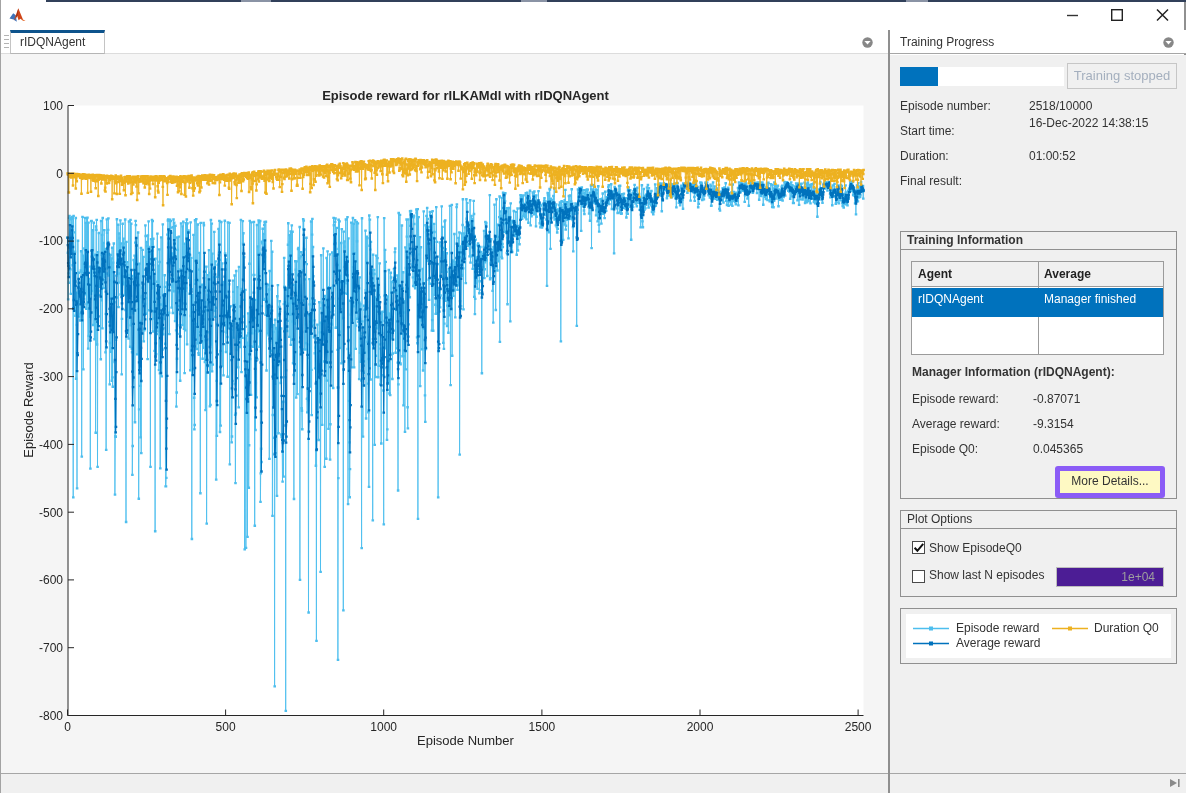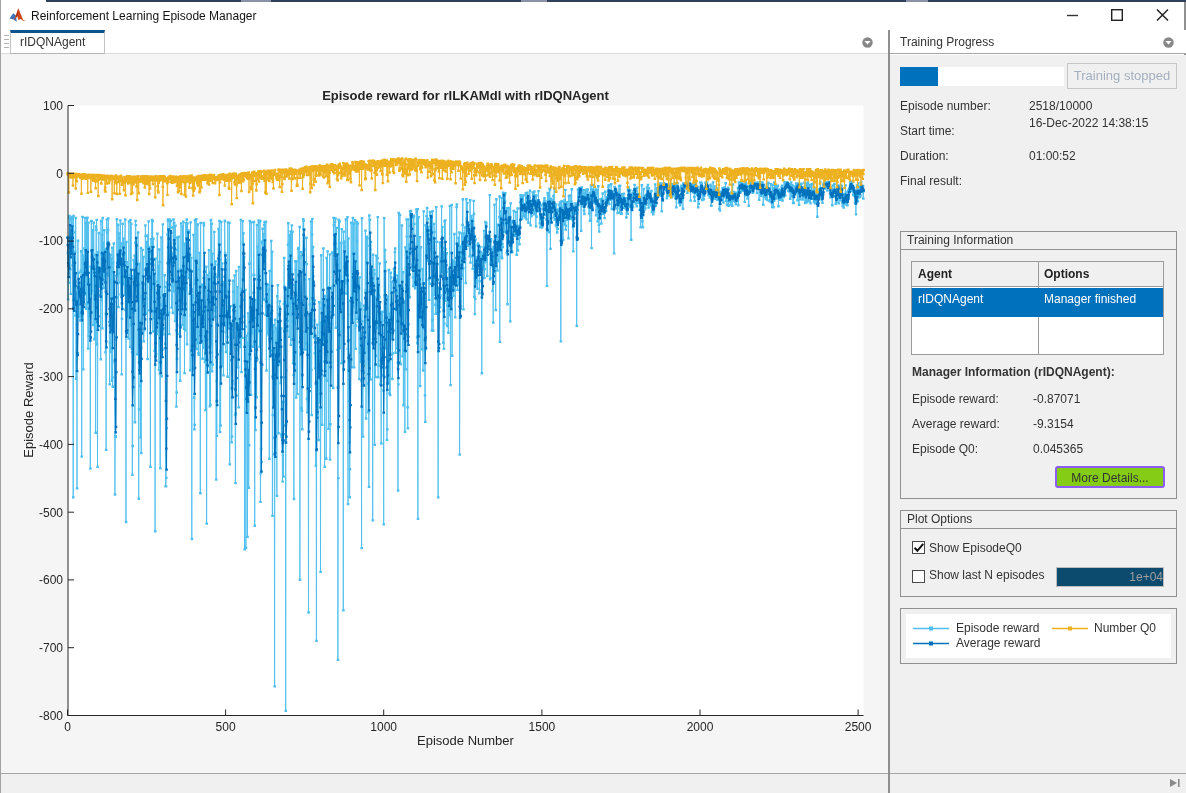--- a/index.html
+++ b/index.html
@@ -12,21 +12,20 @@
 <div class="abs" style="left:240px;top:0;width:30px;height:1.5px;background:#8a93a5"></div>
 <div class="abs" style="left:520px;top:0;width:26px;height:1.5px;background:#8a93a5"></div>
 <div class="abs" style="left:905px;top:0;width:22px;height:1.5px;background:#8a93a5"></div>
 
 <svg class="abs" style="left:8px;top:7px" width="18" height="16" viewBox="0 0 18 16">
 <polygon points="0.5,11.5 4.2,6.2 6.8,8.2 7.8,14.8 4.5,12.6" fill="#3f72b8"></polygon>
 <polygon points="4.8,13.8 9.3,1.2 14.6,13.9 11.5,11.7 9.6,13.2 8.2,9.0 6.9,10.9" fill="#cf4518"></polygon>
 <polygon points="6.9,10.9 9.3,1.2 8.2,9.0" fill="#7d2410"></polygon>
 <polygon points="11.5,11.7 14.6,13.9 16.5,13.5" fill="#e8763a"></polygon>
 </svg>
-<div class="abs" style="left:30px;top:2px;height:28px;line-height:28px;font-size:12px;color:#141414">Reinforcement Learning Episode Manager</div>
 <svg class="abs" style="left:1050px;top:4px" width="130" height="24" viewBox="0 0 130 24">
 <path d="M16 11.5h11" stroke="#333" stroke-width="1.4"></path>
 <rect x="60.7" y="5.7" width="10.6" height="10.6" fill="none" stroke="#222" stroke-width="1.4"></rect>
 <path d="M106 5.5l11 11M106 16.5l11-11" stroke="#222" stroke-width="1.5"></path>
 </svg>
 
 <div class="abs" style="left:0;top:53px;width:888px;height:1px;background:#dcdcdc"></div>
 <svg class="abs" style="left:2px;top:34px" width="8" height="16" viewBox="0 0 8 16">
 <path d="M1 1.5h5M1 5.5h5M1 9.5h5M1 13.5h5" stroke="#b3b3b3" stroke-width="1"></path>
 </svg>
@@ -91,63 +90,63 @@
 <div class="abs" style="left:1066px;top:63px;width:110px;height:26px;border:1px solid #c6c6c6;border-radius:0;color:#a4afbe;font-size:13px;text-align:center;line-height:24px">Training stopped</div>
 <div class="abs" style="left:899px;top:99px;font-size:12px;color:#333">Episode number:</div>
 <div class="abs" style="left:1028px;top:99px;font-size:12px;color:#333">2518/10000</div>
 <div class="abs" style="left:899px;top:124px;font-size:12px;color:#333">Start time:</div>
 <div class="abs" style="left:1028px;top:116px;font-size:12px;color:#333">16-Dec-2022 14:38:15</div>
 <div class="abs" style="left:899px;top:149px;font-size:12px;color:#333">Duration:</div>
 <div class="abs" style="left:1028px;top:149px;font-size:12px;color:#333">01:00:52</div>
 <div class="abs" style="left:899px;top:174px;font-size:12px;color:#333">Final result:</div>
 
 <div class="abs" style="left:899px;top:231px;width:277px;height:268px;border:1px solid #909090"></div>
-<div class="abs" style="left:906px;top:233px;font-size:12px;font-weight:normal;color:#333">Training Information</div>
+<div class="abs" style="left:906px;top:233px;font-size:12px;font-weight:bold;color:#333">Training Information</div>
 <div class="abs" style="left:899px;top:249px;width:277px;height:1px;background:#909090"></div>
 <div class="abs" style="left:910px;top:261px;width:253px;height:94px;border:1px solid #9b9b9b;background:#fff"></div>
 <div class="abs" style="left:911px;top:262px;width:251px;height:25px;background:#f0f0f0;border-bottom:1px solid #9b9b9b"></div>
 <div class="abs" style="left:1037px;top:262px;width:1px;height:92px;background:#9b9b9b"></div>
 <div class="abs" style="left:917px;top:267px;font-size:12px;font-weight:bold;color:#222">Agent</div>
-<div class="abs" style="left:1043px;top:267px;font-size:12px;font-weight:bold;color:#222">Options</div>
+<div class="abs" style="left:1043px;top:267px;font-size:12px;font-weight:bold;color:#222">Average</div>
 <div class="abs" style="left:911px;top:288px;width:251px;height:29px;background:#0072bd"></div>
 <div class="abs" style="left:917px;top:292px;font-size:12px;color:#fff">rIDQNAgent</div>
 <div class="abs" style="left:1043px;top:292px;font-size:12px;color:#fff">Manager finished</div>
 <div class="abs" style="left:911px;top:365px;font-size:12px;font-weight:bold;color:#333">Manager Information (rIDQNAgent):</div>
 <div class="abs" style="left:911px;top:392px;font-size:12px;color:#333">Episode reward:</div>
 <div class="abs" style="left:1032px;top:392px;font-size:12px;color:#333">-0.87071</div>
 <div class="abs" style="left:911px;top:417px;font-size:12px;color:#333">Average reward:</div>
 <div class="abs" style="left:1032px;top:417px;font-size:12px;color:#333">-9.3154</div>
 <div class="abs" style="left:911px;top:442px;font-size:12px;color:#333">Episode Q0:</div>
 <div class="abs" style="left:1032px;top:442px;font-size:12px;color:#333">0.045365</div>
-<div class="abs" style="left:1054px;top:466px;width:110px;height:22px;border:2px solid #8b5cf6;border-radius:3px;background:#84cc16;font-size:12px;color:#333;text-align:center;line-height:20px">More Details...</div>
+<div class="abs" style="left:1054px;top:466px;width:110px;height:32px;border:5px solid #8b5cf6;border-radius:3px;background:#fef9c3;font-size:12px;color:#333;text-align:center;line-height:20px">More Details...</div>
 
 <div class="abs" style="left:899px;top:510px;width:277px;height:87px;border:1px solid #909090"></div>
 <div class="abs" style="left:906px;top:512px;font-size:12px;font-weight:normal;color:#333">Plot Options</div>
 <div class="abs" style="left:899px;top:528px;width:277px;height:1px;background:#909090"></div>
 <div class="abs" style="left:911px;top:541px;width:13px;height:13px;background:#fff;border:1px solid #4a4a4a"></div>
 <svg class="abs" style="left:911px;top:541px" width="14" height="14" viewBox="0 0 14 14">
       <path d="M2.6 6.8l2.8 3L11.2 2.9" stroke="#111" stroke-width="2" fill="none"></path>
     </svg>
 <div class="abs" style="left:928px;top:541px;font-size:12px;color:#333">Show EpisodeQ0</div>
 <div class="abs" style="left:911px;top:570px;width:13px;height:13px;background:#fff;border:1px solid #4a4a4a"></div>
 <div class="abs" style="left:928px;top:568px;font-size:12px;color:#333">Show last N episodes</div>
-<div class="abs" style="left:1055px;top:567px;width:108px;height:20px;background:#0c4a6e;border:1px solid #bdbdbd;font-size:12px;color:#9e9e9e;text-align:right;line-height:18px;">1e+04</div>
+<div class="abs" style="left:1055px;top:567px;width:108px;height:20px;background:#4c1d95;border:1px solid #bdbdbd;font-size:12px;color:#9e9e9e;text-align:right;line-height:18px;padding-right:8px">1e+04</div>
 
 <div class="abs" style="left:899px;top:608px;width:277px;height:56px;border:1px solid #909090"></div>
 <div class="abs" style="left:905px;top:614px;width:265px;height:44px;background:#fff"></div>
 <svg class="abs" style="left:905px;top:614px" width="265" height="44" viewBox="0 0 265 44">
 <path d="M7 14.5h36" stroke="#4DBEEE" stroke-width="1.4"></path>
       <rect x="23" y="12.5" width="4" height="4" fill="#4DBEEE"></rect>
 <path d="M7 29.5h36" stroke="#0072BD" stroke-width="1.4"></path>
       <rect x="23" y="27.5" width="4" height="4" fill="#0072BD"></rect>
 <path d="M146 14.5h36" stroke="#EDB120" stroke-width="1.4"></path>
       <rect x="162" y="12.5" width="4" height="4" fill="#EDB120"></rect>
 </svg>
 <div class="abs" style="left:955px;top:621px;font-size:12px;color:#333">Episode reward</div>
-<div class="abs" style="left:1093px;top:621px;font-size:12px;color:#333">Number Q0</div>
+<div class="abs" style="left:1093px;top:621px;font-size:12px;color:#333">Duration Q0</div>
 <div class="abs" style="left:955px;top:636px;font-size:12px;color:#333">Average reward</div>
 
 <div class="abs" style="left:0;top:773px;width:1186px;height:20px;background:#f0f0f0;border-top:1px solid #a6a6a6"></div>
 <div class="abs" style="left:887px;top:773px;width:2px;height:20px;background:#8f8f8f"></div>
 <svg class="abs" style="left:1168px;top:778px" width="12" height="10" viewBox="0 0 12 10">
 <polygon points="1,1 8,5 1,9" fill="#8a8a8a"></polygon>
       <rect x="9" y="1" width="1.6" height="8" fill="#8a8a8a"></rect>
 </svg>
 </div>
 </body></html>

